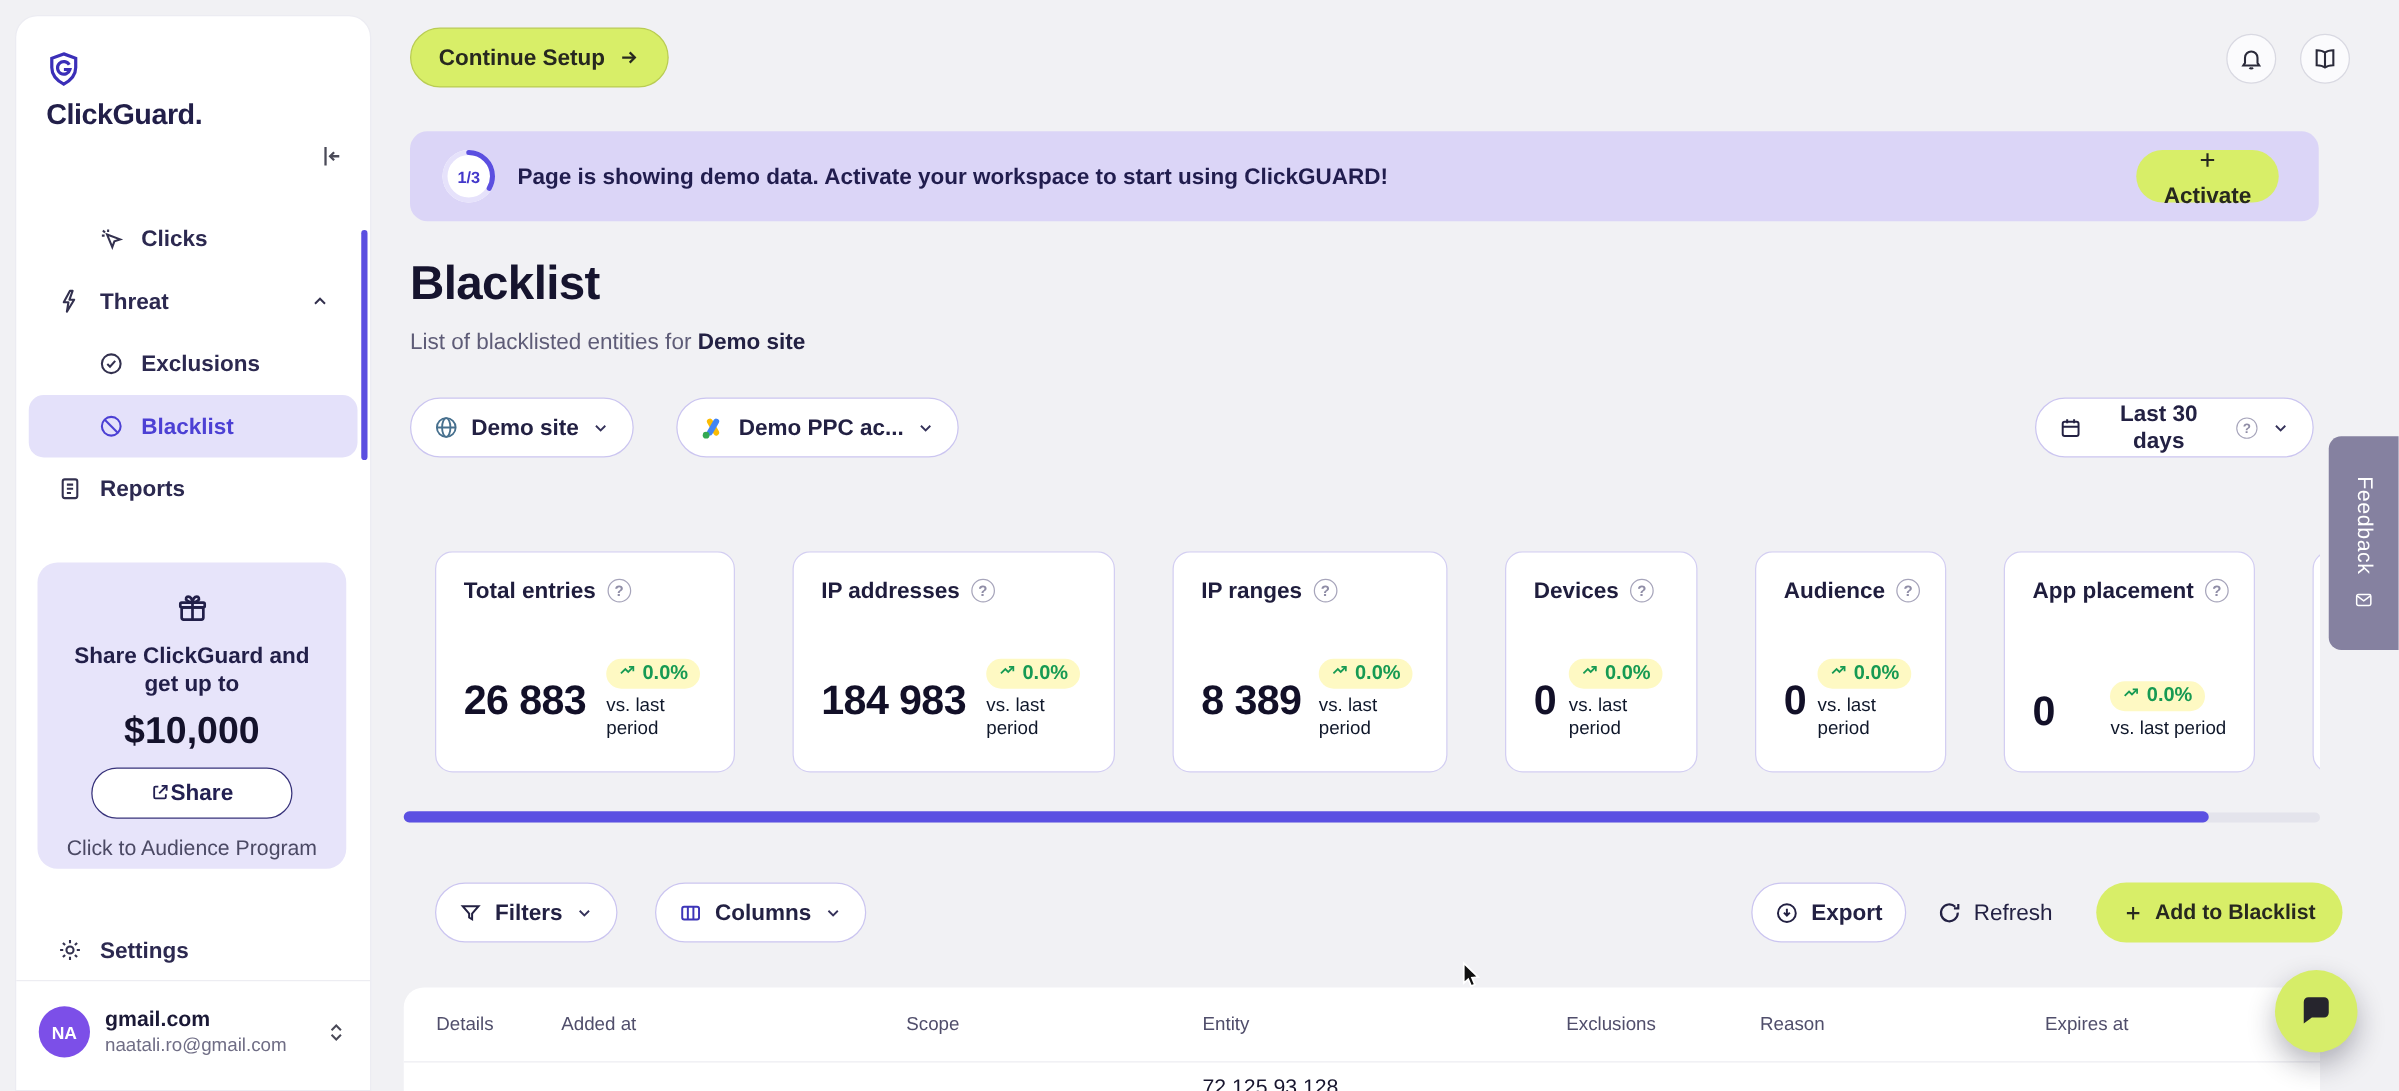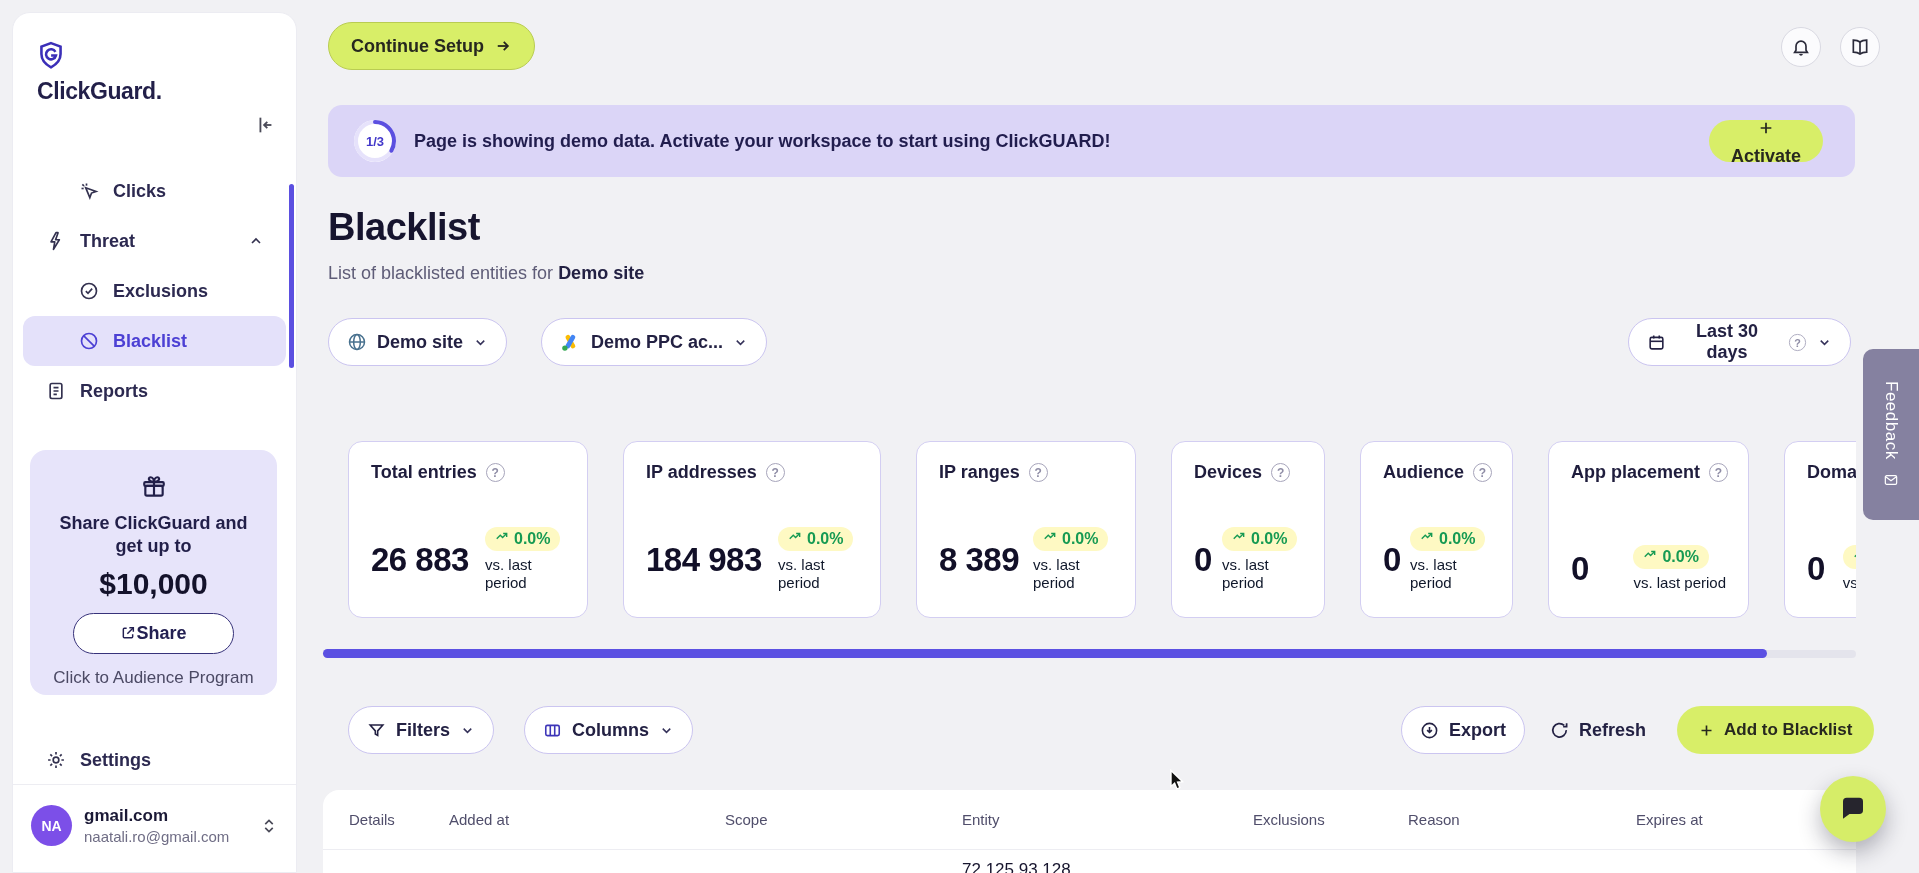--- a/index.html
+++ b/index.html
@@ -63,21 +63,21 @@
   
   .pill { display:inline-flex; align-items:center; gap:10px; height:48px; padding:0 18px;
     background:#fff; border:1px solid #cbc5f0; border-radius:26px;
     font-size:18px; font-weight:600; color:#232143; cursor:pointer; }
   .pill-site { left:328px; top:318px; }
   .pill-ppc  { left:541px; top:318px; }
   .pill-range { left:1628px; top:318px; width:223px; }
 
   
   .stats { left:348px; top:441px; width:1508px; height:180px; overflow:hidden;
-    display:flex; gap:35px; }
+    display:flex; gap:46px; }
   .stat-card { flex:0 0 auto; height:177px; background:#fff; border:1px solid #d3cef2;
     border-radius:14px; padding:20px 22px; display:flex; flex-direction:column; }
   .stat-label { display:flex; align-items:center; gap:9px; font-size:18px; font-weight:600;
     color:#1f1d3d; white-space:nowrap; }
   .help { width:19px; height:19px; min-width:19px; border:1.5px solid #a7a5bb; border-radius:50%;
     color:#8f8da6; font-size:12px; font-weight:700; display:inline-flex; align-items:center;
     justify-content:center; cursor:pointer; }
   .help::after { content:"?"; }
   .stat-body { display:flex; justify-content:space-between; align-items:center; margin-top:auto; margin-bottom:4px; }
   .stat-body.start { justify-content:flex-start; gap:18px; }
@@ -91,21 +91,21 @@
   
   .htrack { left:323px; top:650px; width:1533px; height:8px; background:#e4e4ec; border-radius:4px; }
   .hthumb { left:323px; top:649px; width:1444px; height:9px; background:#5b50e2; border-radius:5px; cursor:pointer; }
 
   
   .tb { top:706px; height:48px; }
   .tb-filters { left:348px; }
   .tb-columns { left:524px; }
   .tb-export  { left:1401px; }
   .ghost-btn { display:inline-flex; align-items:center; gap:10px; height:48px; padding:0 8px;
-    background:transparent; border:none; font-size:18px; font-weight:700; color:#232143; cursor:pointer; }
+    background:transparent; border:none; font-size:18px; font-weight:400; color:#232143; cursor:pointer; }
   .tb-refresh { left:1542px; }
   .tb-add { left:1677px; border:none; font-size:17px; }
 
   
   .table-card { left:323px; top:790px; width:1533px; height:83px; background:#fff;
     border-radius:16px 16px 0 0; overflow:hidden; }
   .thead, .trow { display:grid; grid-template-columns:100px 276px 237px 291px 155px 228px 1fr;
     padding:0 26px; align-items:center; }
   .thead { height:60px; font-size:15px; color:#504e6b; border-bottom:1px solid #ededf2; }
   .trow { padding-top:10px; font-size:17px; font-weight:500; color:#17152e; }

